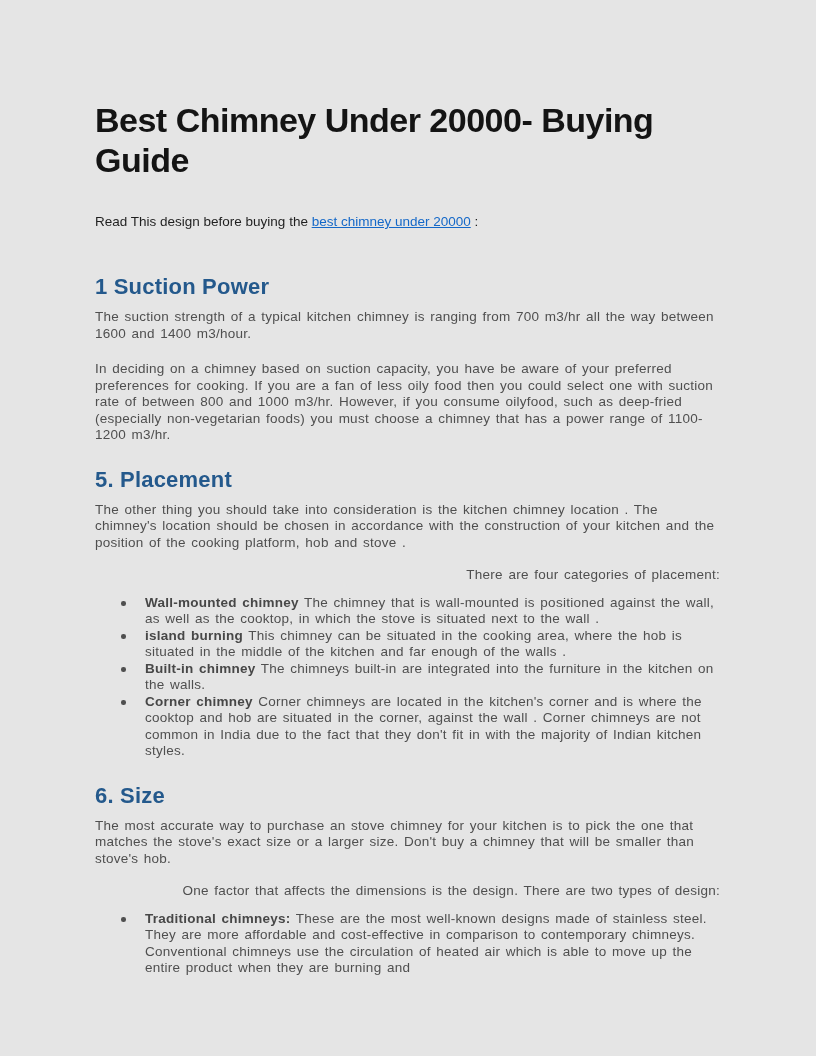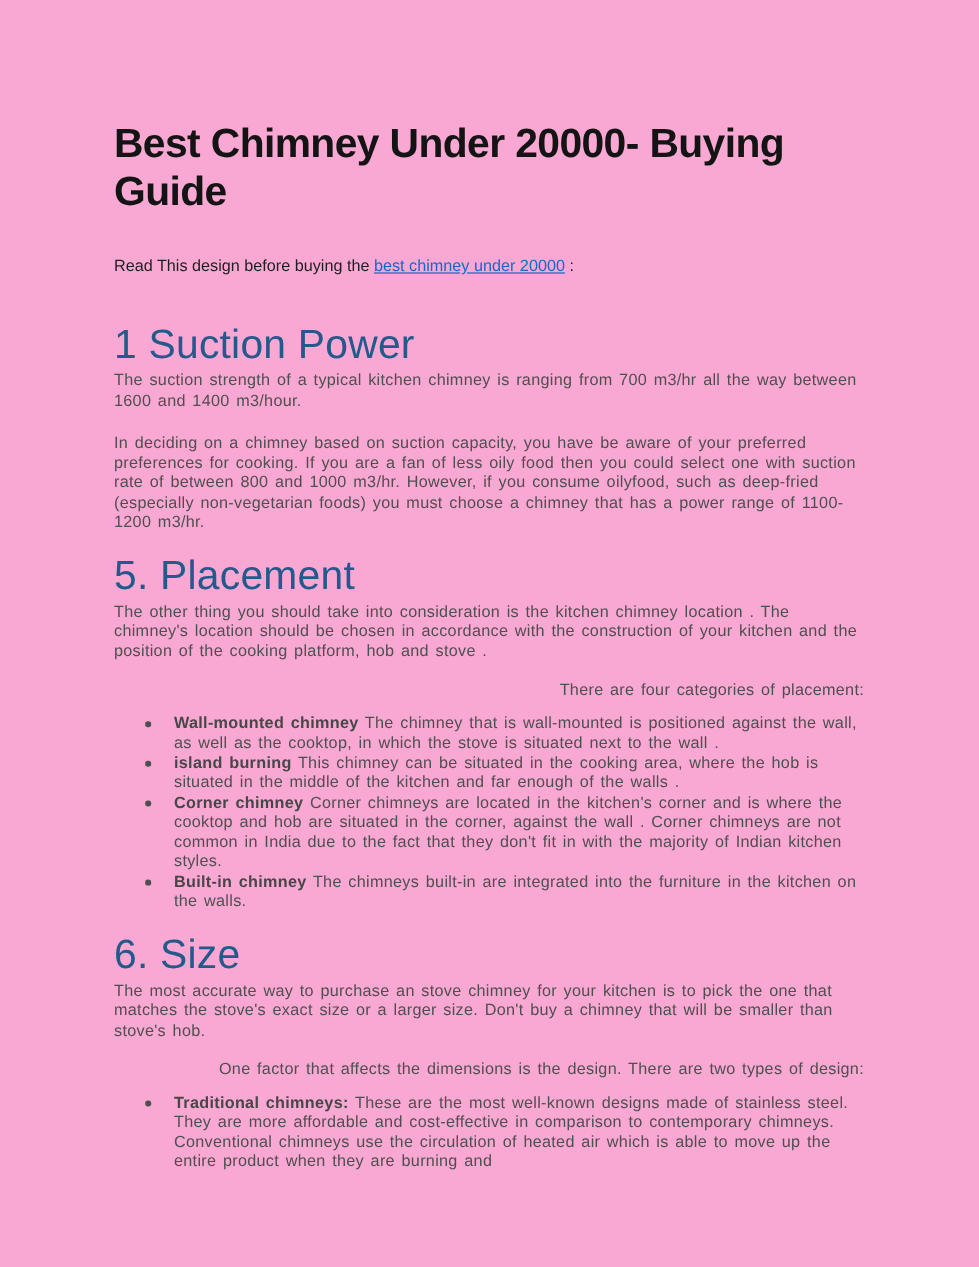--- a/index.html
+++ b/index.html
@@ -5,21 +5,21 @@
   html, body {
     margin: 0;
     padding: 0;
     background: #ffffff;
   }
   .page {
     position: relative;
     width: 816px;
     height: 1056px;
     margin: 0 auto;
-    background: #f9a8d4;
+    background: #e5e5e5;
     box-sizing: border-box;
     padding: 100px 96px 0 95px;
     font-family: "Liberation Sans", sans-serif;
     overflow: hidden;
   }
   .doc-title {
     margin: 0;
     font-size: 34px;
     line-height: 40px;
     font-weight: 700;
@@ -34,23 +34,23 @@
     color: #1f1f1f;
   }
   .intro a {
     color: #1468C8;
     font-weight: 400;
     text-decoration: underline;
     cursor: pointer;
   }
   .sec-heading {
     margin: 0;
-    font-size: 34px;
+    font-size: 22px;
     line-height: 34px;
-    font-weight: 400;
+    font-weight: 700;
     color: #24598C;
     letter-spacing: 0.2px;
   }
   .sec-heading.h-suction { margin-top: 40px; }
   .sec-heading.h-mid { margin-top: 19px; }
   .body-p {
     margin: 0;
     font-size: 13.5px;
     line-height: 16.5px;
     color: #4F4F4F;
@@ -105,22 +105,22 @@
 
   <h2 class="sec-heading h-mid">5. Placement</h2>
 
   <p class="body-p after-heading">The other thing you should take into consideration is the kitchen chimney location . The chimney's location should be chosen in accordance with the construction of your kitchen and the position of the cooking platform, hob and stove .</p>
 
   <p class="body-p gap-small">There are four categories of placement:</p>
 
   <ul class="doc-list">
     <li><span class="lead">Wall-mounted chimney</span><span> The chimney that is wall-mounted is positioned against the wall, as well as the cooktop, in which the stove is situated next to the wall .</span></li>
     <li><span class="lead">island burning</span><span> This chimney can be situated in the cooking area, where the hob is situated in the middle of the kitchen and far enough of the walls .</span></li>
+    <li><span class="lead">Built-in chimney</span><span> The chimneys built-in are integrated into the furniture in the kitchen on the walls.</span></li>
     <li><span class="lead">Corner chimney</span><span> Corner chimneys are located in the kitchen's corner and is where the cooktop and hob are situated in the corner, against the wall . Corner chimneys are not common in India due to the fact that they don't fit in with the majority of Indian kitchen styles.</span></li>
-    <li><span class="lead">Built-in chimney</span><span> The chimneys built-in are integrated into the furniture in the kitchen on the walls.</span></li>
   </ul>
 
   <h2 class="sec-heading h-mid">6. Size</h2>
 
   <p class="body-p after-heading">The most accurate way to purchase an stove chimney for your kitchen is to pick the one that matches the stove's exact size or a larger size. Don't buy a chimney that will be smaller than stove's hob.</p>
 
   <p class="body-p gap-small">One factor that affects the dimensions is the design. There are two types of design:</p>
 
   <ul class="doc-list">
     <li><span class="lead">Traditional chimneys:</span><span> These are the most well-known designs made of stainless steel. They are more affordable and cost-effective in comparison to contemporary chimneys. Conventional chimneys use the circulation of heated air which is able to move up the entire product when they are burning and</span></li>

